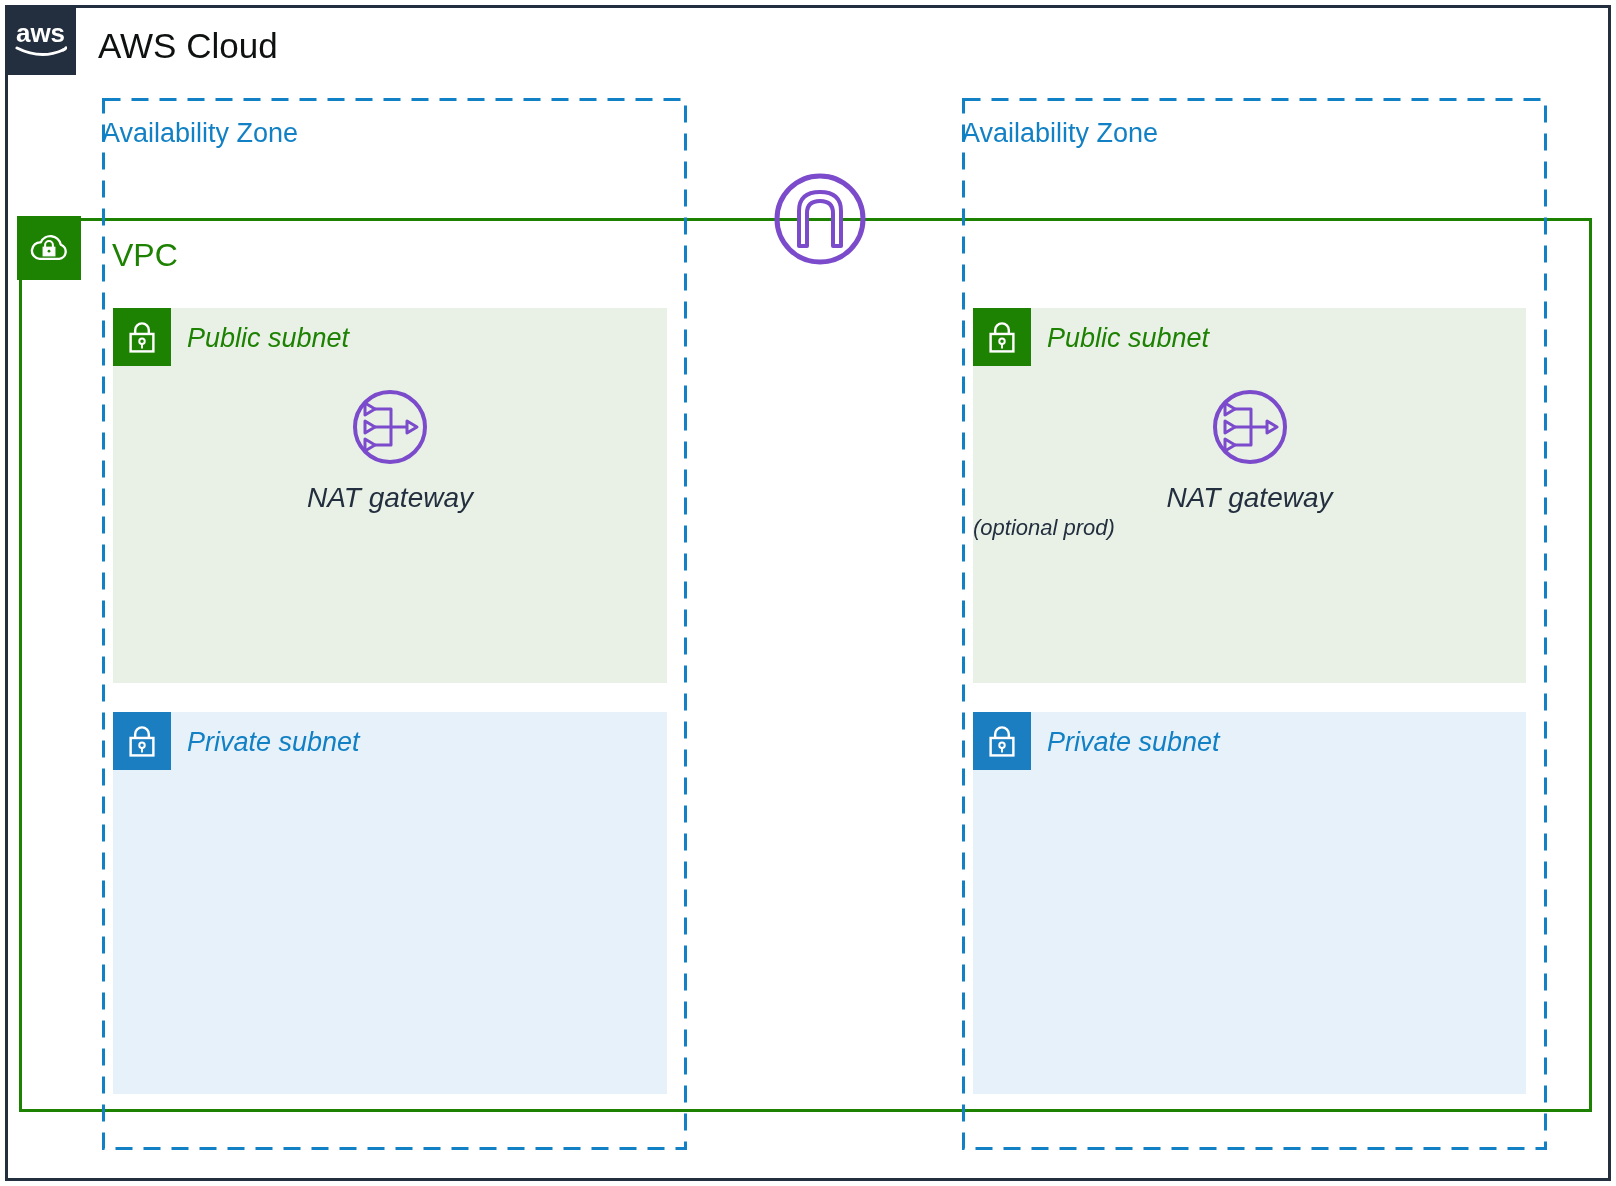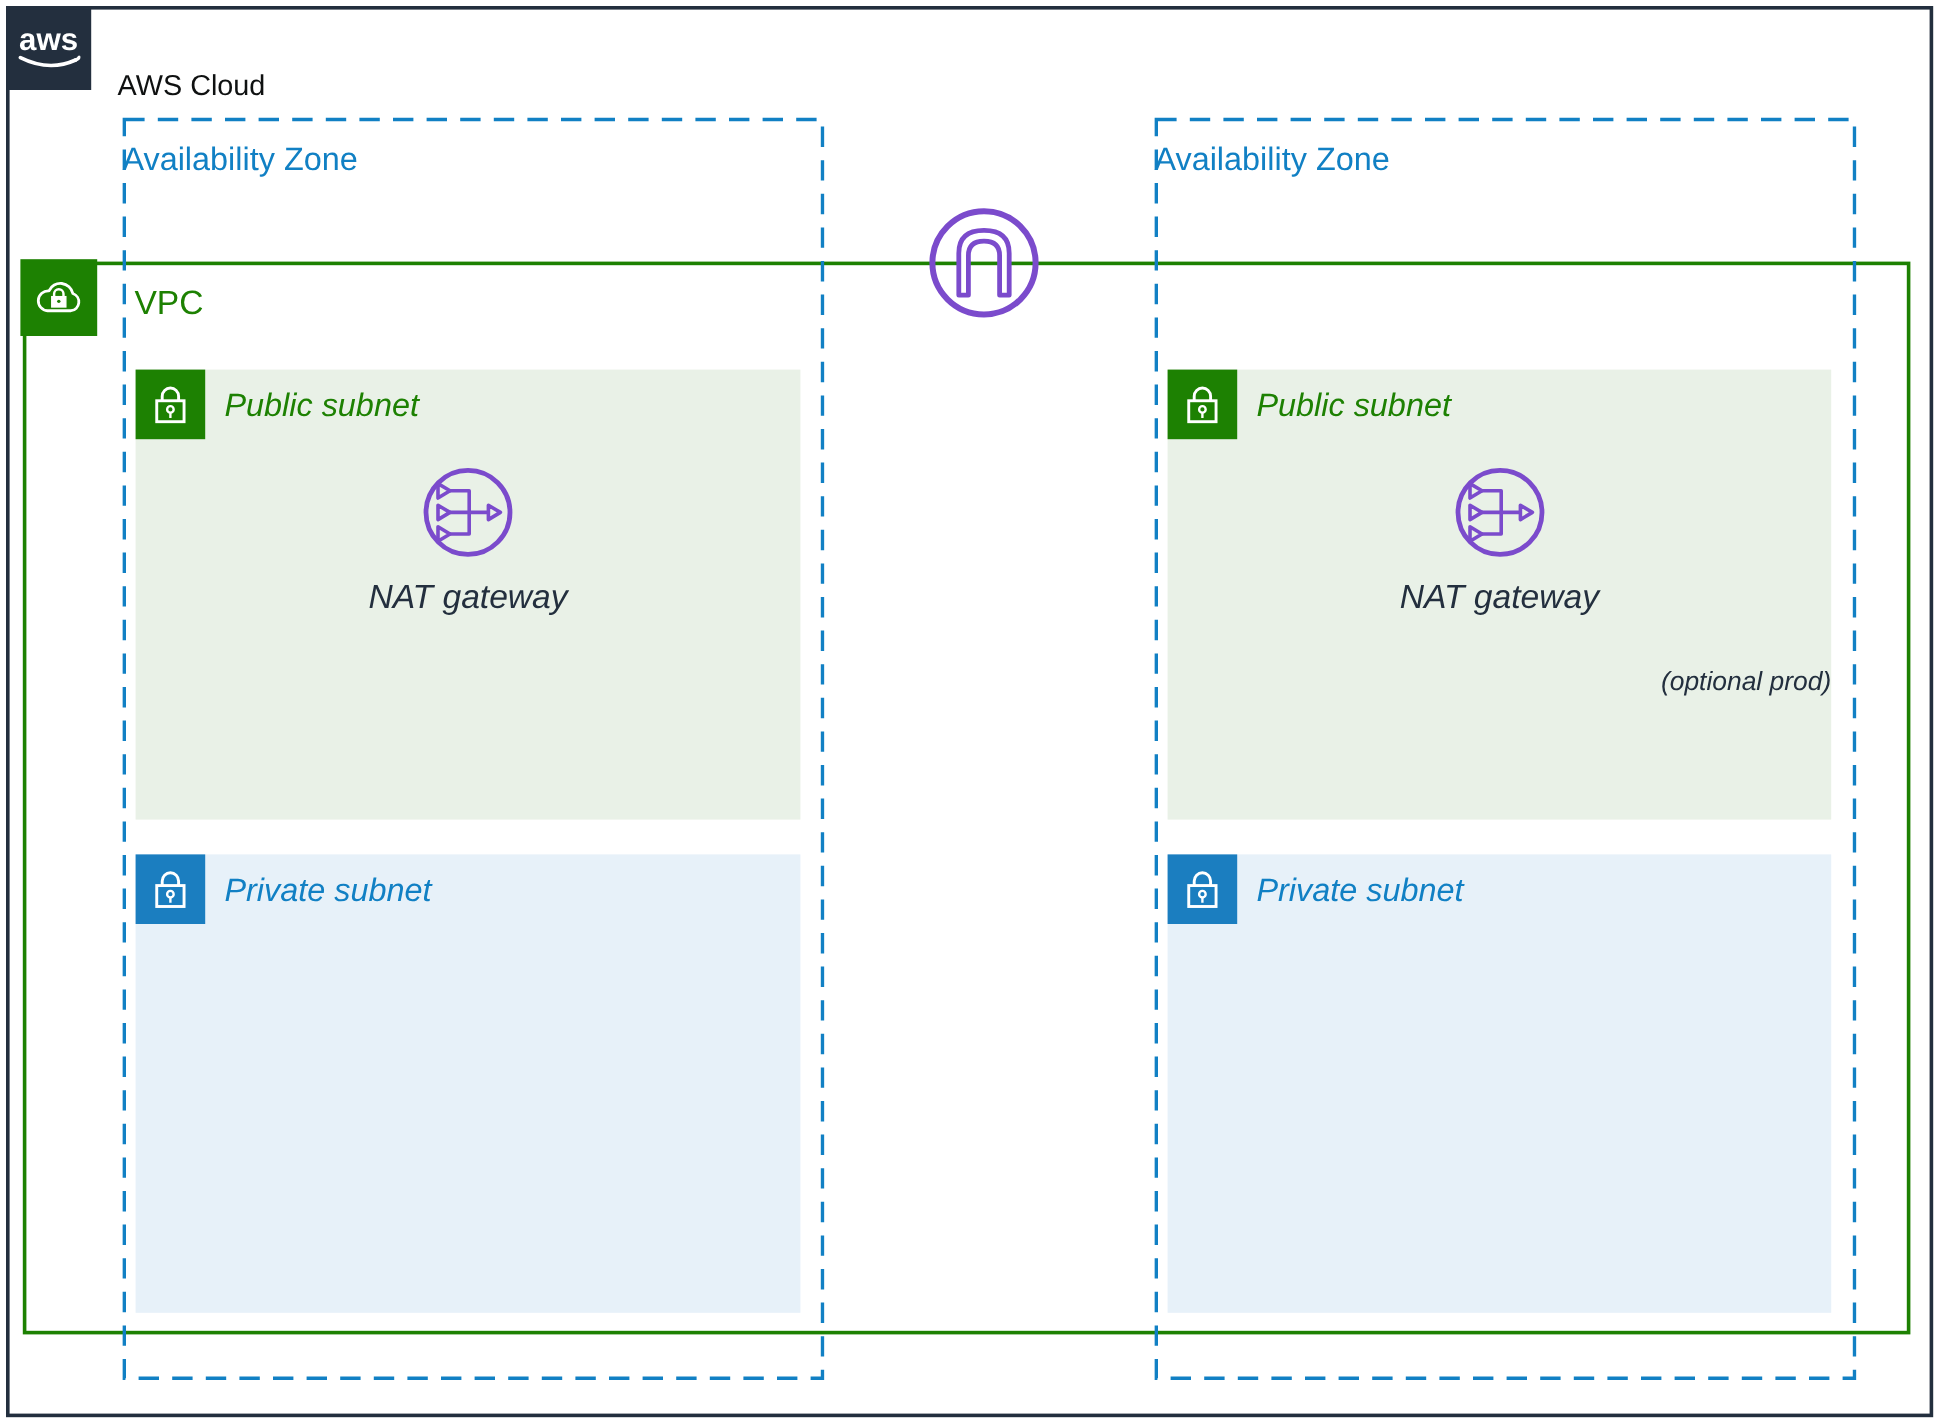--- a/index.html
+++ b/index.html
@@ -12,48 +12,48 @@
     --label-dark:#232F3E;
   }
   *{box-sizing:border-box;margin:0;padding:0;}
   html,body{background:#fff;}
   body{font-family:"Liberation Sans", sans-serif;}
   .canvas{position:relative;width:1616px;height:1186px;background:#fff;overflow:hidden;}
   .frame{position:absolute;inset:5px;border:3px solid var(--navy);}
   .aws-logo{position:absolute;left:5px;top:5px;width:71px;height:70px;background:var(--navy);
     display:flex;flex-direction:column;align-items:center;justify-content:center;}
   .aws-logo .aws-word{color:#fff;font-weight:bold;font-size:26px;line-height:26px;letter-spacing:0px;}
-  .page-title{position:absolute;left:98px;top:26px;font-size:24px;color:#0f1111;margin-top:32px;}
+  .page-title{position:absolute;left:98px;top:26px;font-size:35px;color:#0f1111;}
   .az{position:absolute;top:98px;width:585px;height:1052px;}
   .az-border{position:absolute;left:0;top:0;}
   .az-label{position:absolute;left:0;top:20px;width:100%;text-align:left;
     color:var(--blue);font-size:27px;}
   .vpc-rect{position:absolute;left:19px;top:218px;width:1573px;height:894px;
     border:3px solid var(--green);}
   .vpc-icon{position:absolute;left:17px;top:216px;width:64px;height:64px;background:var(--green);
     display:flex;align-items:center;justify-content:center;}
-  .vpc-label{position:absolute;left:112px;top:237px;font-size:28px;color:var(--green);}
+  .vpc-label{position:absolute;left:112px;top:237px;font-size:32px;color:var(--green);}
   .igw{position:absolute;left:772px;top:171px;width:96px;height:96px;}
   .igw-label{position:absolute;left:670px;top:277px;width:300px;text-align:center;
     font-size:28px;color:var(--label-dark);}
   .subnet{position:absolute;width:554px;font-style:italic;}
   .subnet.public{background:var(--public-bg);height:375px;top:308px;}
   .subnet.private{background:var(--private-bg);height:382px;top:712px;}
   .subnet-icon{position:absolute;left:0;top:0;width:58px;height:58px;
     display:flex;align-items:center;justify-content:center;}
   .subnet-icon.public{background:var(--green);}
   .subnet-icon.private{background:#1B7EC0;}
   .subnet-label{position:absolute;left:74px;top:12px;font-size:27px;line-height:36px;}
   .subnet-label.public{color:var(--green);}
   .subnet-label.private{color:var(--blue);}
   .nat-icon{position:absolute;left:237px;top:79px;width:80px;height:80px;}
   .nat-label{position:absolute;left:0;top:174px;width:100%;text-align:center;
     font-size:28px;color:var(--label-dark);}
-  .nat-note{position:absolute;left:0;top:207px;width:100%;text-align:right;
-    font-size:22px;color:var(--label-dark);margin-top:40px;}
+  .nat-note{position:absolute;left:0;top:207px;width:100%;text-align:left;
+    font-size:22px;color:var(--label-dark);}
 </style>
 </head>
 <body>
 
 <div class="canvas">
 
   <div class="frame"></div>
 
   <div class="vpc-rect"></div>
 

